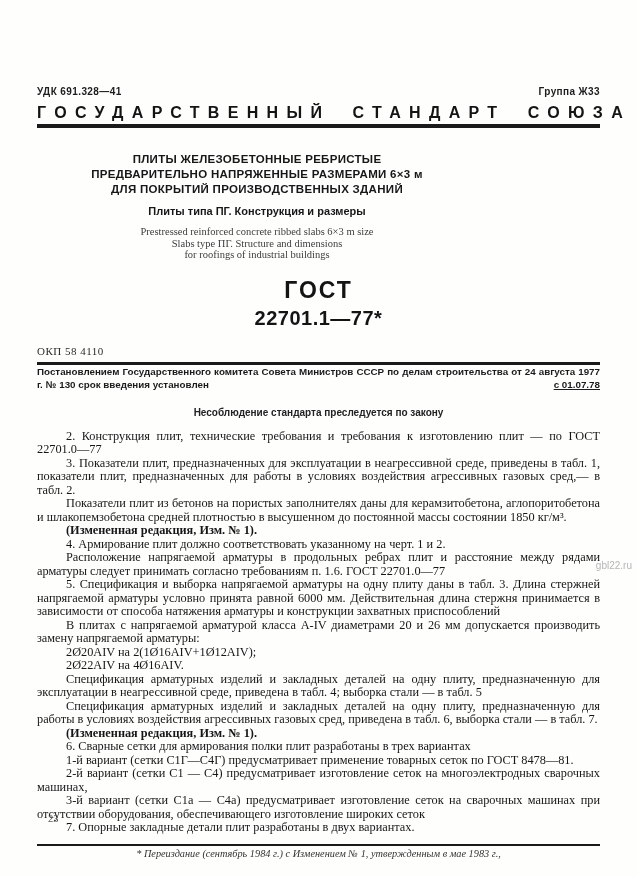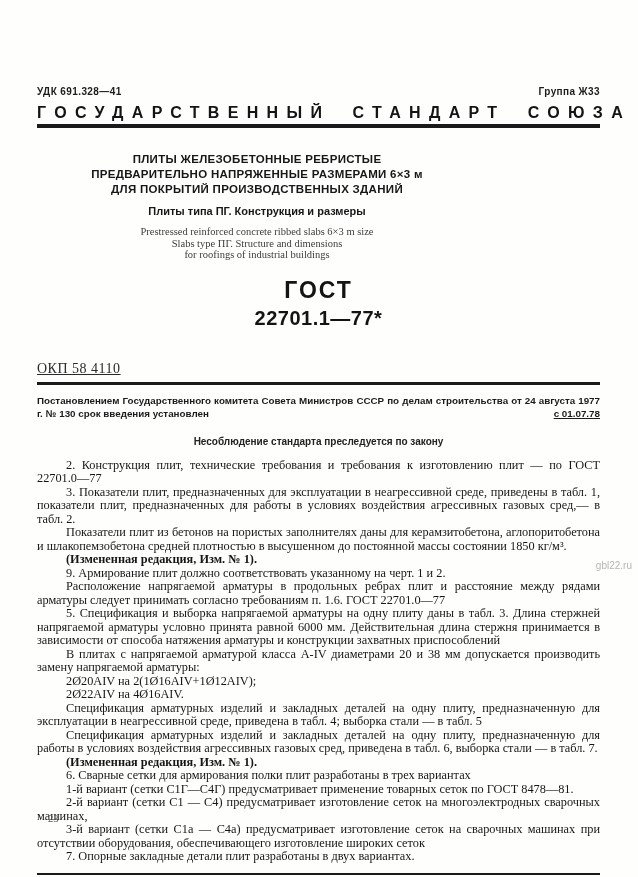--- a/index.html
+++ b/index.html
@@ -49,26 +49,26 @@
   .title-en.first{margin-top:8px;}
   .gost-block{
     flex:1;text-align:center;
     font-family:"Liberation Sans", sans-serif;
     font-weight:bold;color:#141414;
     padding-top:16px;
   }
   .gost-label{font-size:23px;letter-spacing:2px;line-height:26px;}
   .gost-number{font-size:20px;letter-spacing:.5px;line-height:30px;white-space:nowrap;}
   
-  .okp{font-size:14px;margin-top:28px;letter-spacing:.5px;color:#2a2a2a;text-decoration:underline;}
+  .okp{font-size:11px;margin-top:12px;letter-spacing:.5px;color:#2a2a2a;}
   .rule{height:3px;background:#1a1a1a;margin-top:5px;}
   
   .decree{
     position:relative;
-    margin-top:9px;
+    margin-top:0;
     font-family:"Liberation Sans", sans-serif;
     font-weight:bold;font-size:9.8px;line-height:13px;
     text-align:justify;color:#1b1b1b;
   }
   .decree-date{
     position:absolute;right:0;bottom:0;
     text-decoration:underline;
   }
   
   .law{
@@ -145,24 +145,24 @@
     <span class="decree-date">с 01.07.78</span>
   </div>
 
   <div class="law">Несоблюдение стандарта преследуется по закону</div>
 
   <div class="body">
     <p>2. Конструкция плит, технические требования и требования к изготовлению плит — по ГОСТ 22701.0—77</p>
     <p>3. Показатели плит, предназначенных для эксплуатации в неагрессивной среде, приведены в табл. 1, показатели плит, предназначенных для работы в условиях воздействия агрессивных газовых сред,— в табл. 2.</p>
     <p>Показатели плит из бетонов на пористых заполнителях даны для керамзитобетона, аглопоритобетона и шлакопемзобетона средней плотностью в высушенном до постоянной массы состоянии 1850 кг/м³.</p>
     <p class="em">(Измененная редакция, Изм. № 1).</p>
-    <p>9. Армирование плит должно соответствовать указанному на черт. 1 и 2.</p>
+    <p>4. Армирование плит должно соответствовать указанному на черт. 1 и 2.</p>
     <p>Расположение напрягаемой арматуры в продольных ребрах плит и расстояние между рядами арматуры следует принимать согласно требованиям п. 1.6. ГОСТ 22701.0—77</p>
     <p>5. Спецификация и выборка напрягаемой арматуры на одну плиту даны в табл. 3. Длина стержней напрягаемой арматуры условно принята равной 6000 мм. Действительная длина стержня принимается в зависимости от способа натяжения арматуры и конструкции захватных приспособлений</p>
-    <p>В плитах с напрягаемой арматурой класса A-IV диаметрами 20 и 38 мм допускается производить замену напрягаемой арматуры:</p>
+    <p>В плитах с напрягаемой арматурой класса A-IV диаметрами 20 и 26 мм допускается производить замену напрягаемой арматуры:</p>
     <p>2Ø20AIV на 2(1Ø16AIV+1Ø12AIV);</p>
     <p>2Ø22AIV на 4Ø16AIV.</p>
     <p>Спецификация арматурных изделий и закладных деталей на одну плиту, предназначенную для эксплуатации в неагрессивной среде, приведена в табл. 4; выборка стали — в табл. 5</p>
     <p>Спецификация арматурных изделий и закладных деталей на одну плиту, предназначенную для работы в условиях воздействия агрессивных газовых сред, приведена в табл. 6, выборка стали — в табл. 7.</p>
     <p class="em">(Измененная редакция, Изм. № 1).</p>
     <p>6. Сварные сетки для армирования полки плит разработаны в трех вариантах</p>
     <p>1-й вариант (сетки С1Г—С4Г) предусматривает применение товарных сеток по ГОСТ 8478—81.</p>
     <p>2-й вариант (сетки С1 — С4) предусматривает изготовление сеток на многоэлектродных сварочных машинах,</p>
     <p>3-й вариант (сетки С1а — С4а) предусматривает изготовление сеток на сварочных машинах при отсутствии оборудования, обеспечивающего изготовление широких сеток</p>
     <p>7. Опорные закладные детали плит разработаны в двух вариантах.</p>

